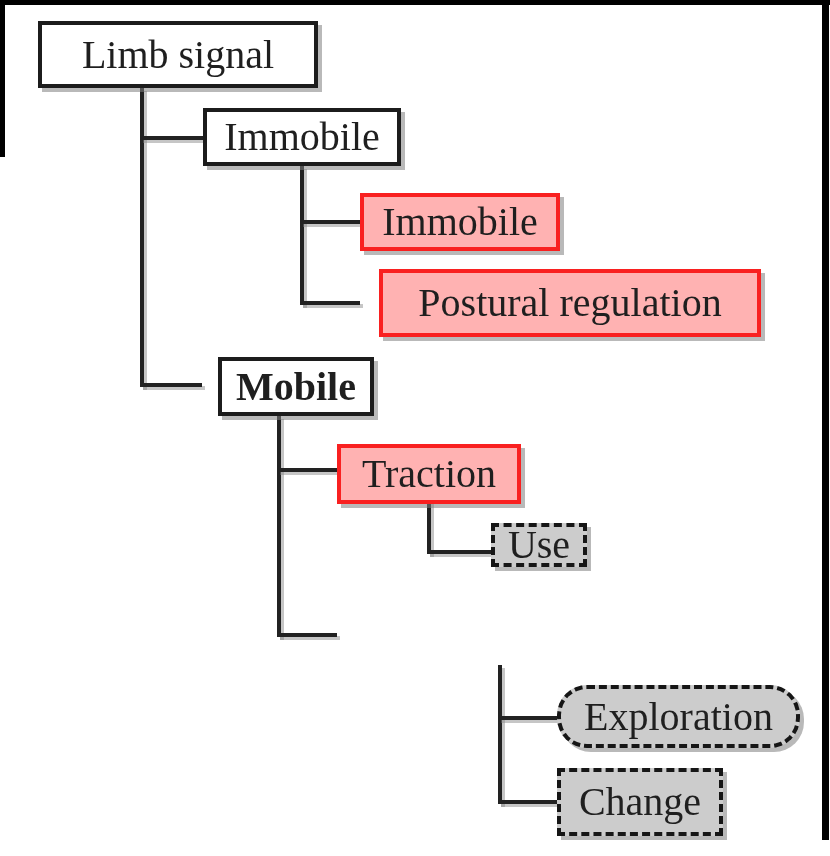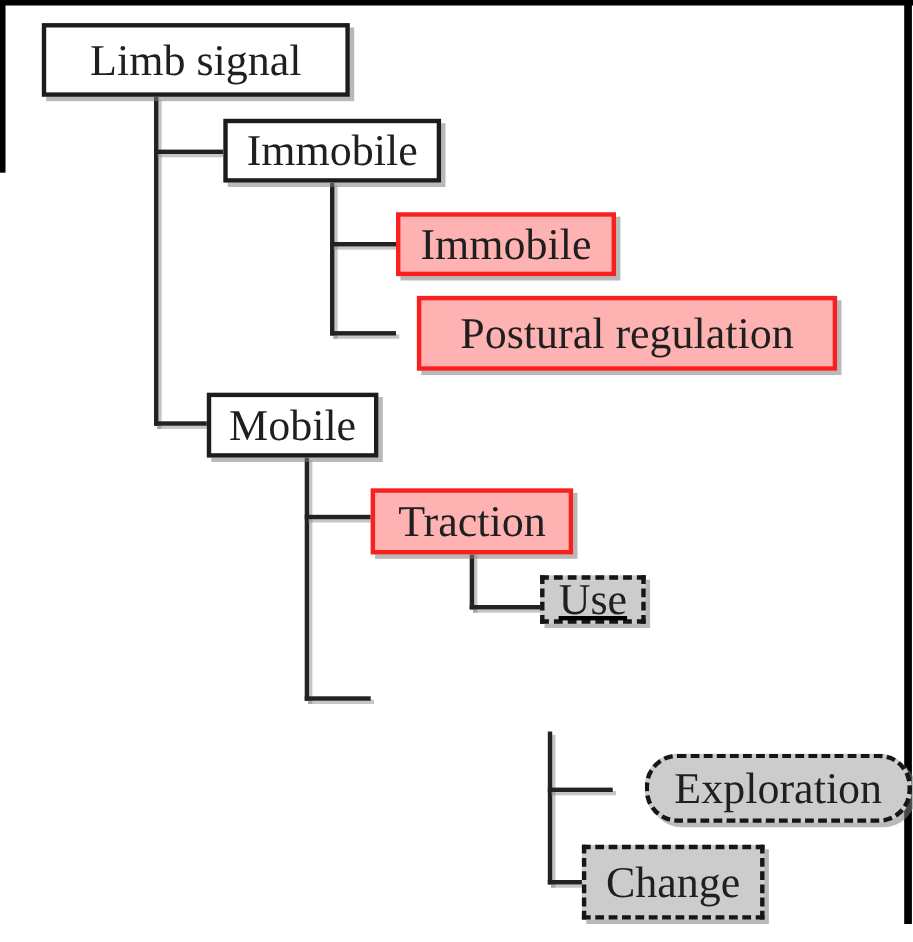--- a/index.html
+++ b/index.html
@@ -87,34 +87,34 @@
   </div>
 
   <div class="node highlight" style="left:360px; top:193px; width:200px; height:58px;">
     <span class="node-label">Immobile</span>
   </div>
 
   <div class="node highlight" style="left:360px; top:269px; width:382px; height:68px;margin-left:19px;">
     <span class="node-label">Postural regulation</span>
   </div>
 
-  <div class="node plain" style="left:188px; top:357px; width:156px; height:59px;">
+  <div class="node plain" style="left:218px; top:357px; width:156px; height:59px;font-weight:bold;">
     <span class="node-label">Mobile</span>
   </div>
 
   <div class="node highlight" style="left:337px; top:444px; width:184px; height:60px;">
     <span class="node-label">Traction</span>
   </div>
 
-  <div class="node dashed" style="left:491px; top:523px; width:96px; height:44px;text-decoration:underline;">
+  <div class="node dashed" style="left:491px; top:523px; width:96px; height:44px;">
     <span class="node-label">Use</span>
   </div>
 
 
-  <div class="node dashed" style="left:586px; top:685px; width:243px; height:63px;border-radius:30px;">
+  <div class="node dashed" style="left:557px; top:685px; width:243px; height:63px;border-radius:30px;">
     <span class="node-label">Exploration</span>
   </div>
 
-  <div class="node dashed" style="left:529px; top:768px; width:166px; height:68px;">
+  <div class="node dashed" style="left:557px; top:768px; width:166px; height:68px;">
     <span class="node-label">Change</span>
   </div>
 
 </div>
 
 </body></html>

